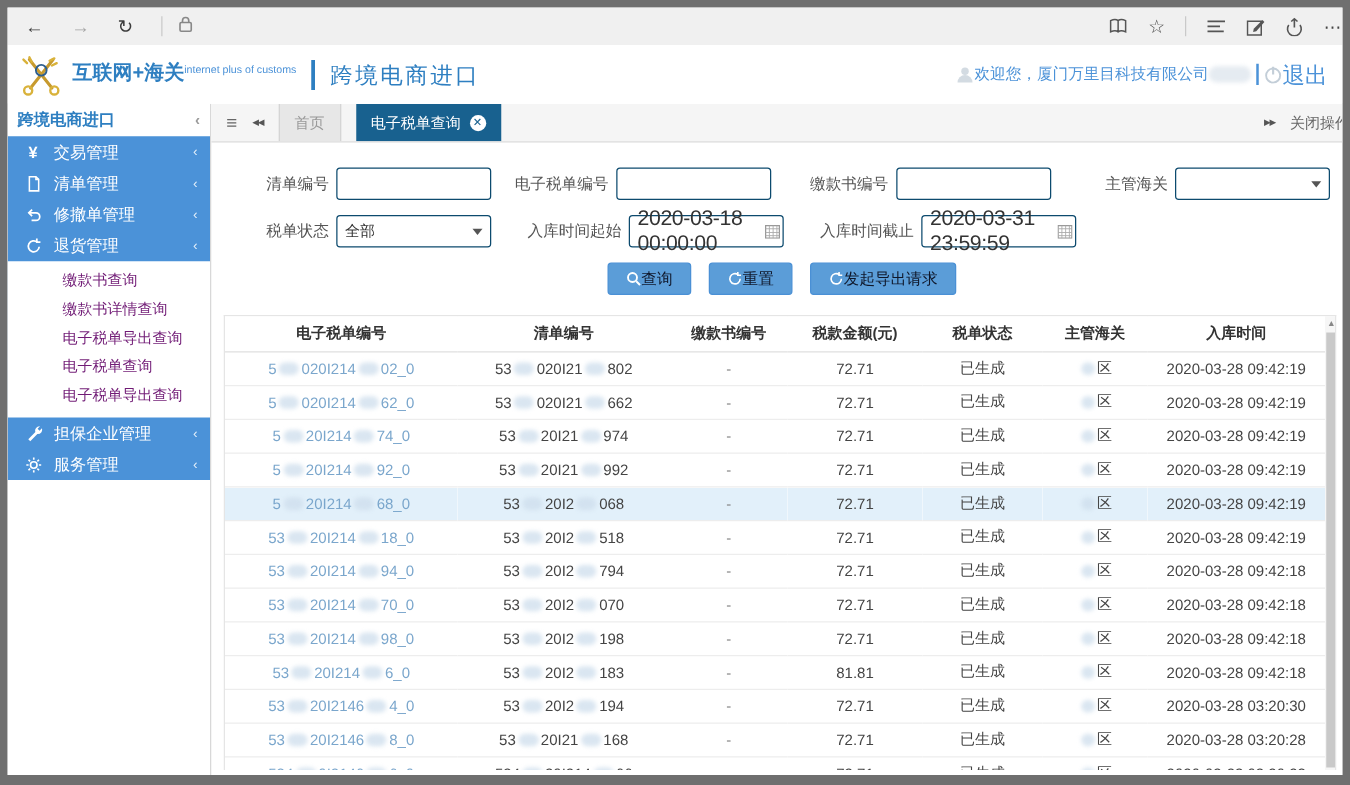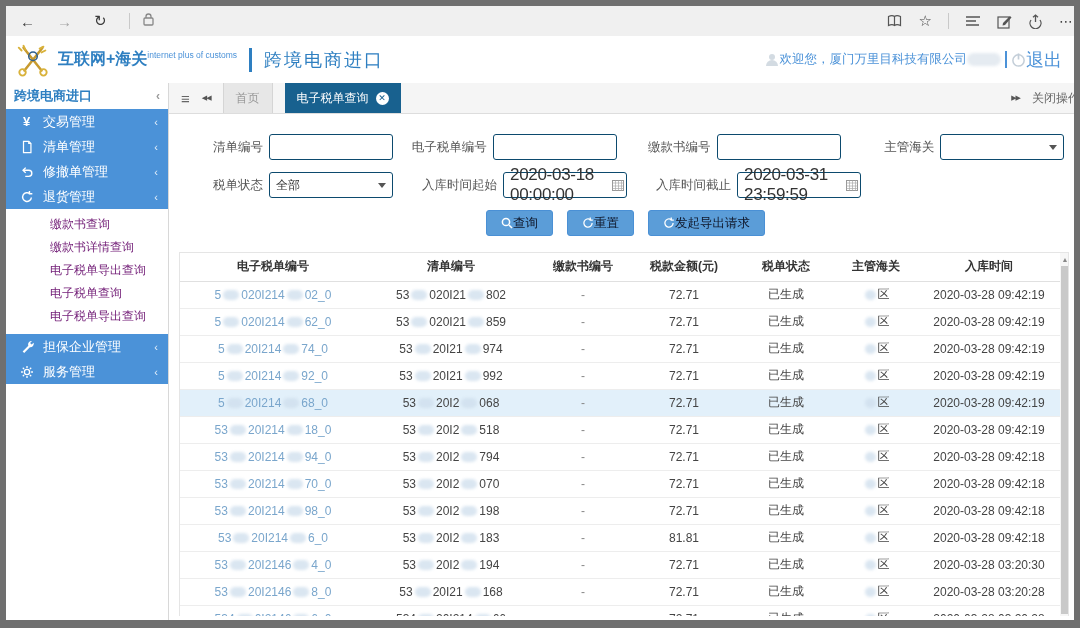--- a/index.html
+++ b/index.html
@@ -358,21 +358,21 @@
                     <td class="cell-link"><span>5</span><span class="smudge"></span><span>020I214</span><span class="smudge"></span><span>02_0</span></td>
                     <td><span>53</span><span class="smudge"></span><span>020I21</span><span class="smudge"></span><span>802</span></td>
                     <td class="dash">-</td>
                     <td>72.71</td>
                     <td>已生成</td>
                     <td><span class="smudge smudge-sm"></span><span>区</span></td>
                     <td>2020-03-28 09:42:19</td>
                   </tr>
                   <tr>
                     <td class="cell-link"><span>5</span><span class="smudge"></span><span>020I214</span><span class="smudge"></span><span>62_0</span></td>
-                    <td><span>53</span><span class="smudge"></span><span>020I21</span><span class="smudge"></span><span>859</span></td>
+                    <td><span>53</span><span class="smudge"></span><span>020I21</span><span class="smudge"></span><span>662</span></td>
                     <td class="dash">-</td>
                     <td>72.71</td>
                     <td>已生成</td>
                     <td><span class="smudge smudge-sm"></span><span>区</span></td>
                     <td>2020-03-28 09:42:19</td>
                   </tr>
                   <tr>
                     <td class="cell-link"><span>5</span><span class="smudge"></span><span>20I214</span><span class="smudge"></span><span>74_0</span></td>
                     <td><span>53</span><span class="smudge"></span><span>20I21</span><span class="smudge"></span><span>974</span></td>
                     <td class="dash">-</td>

